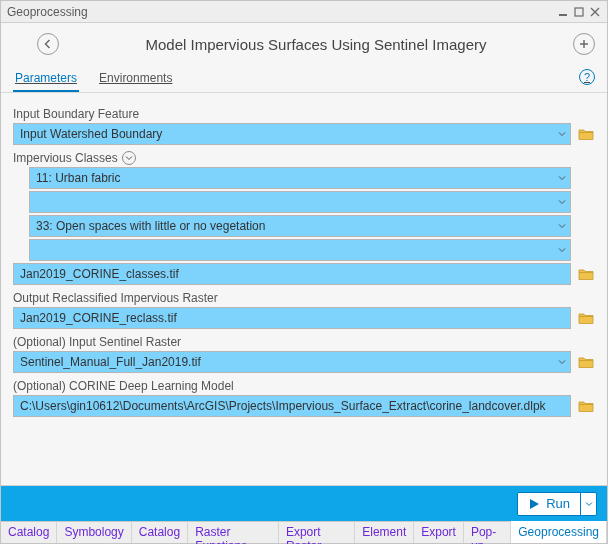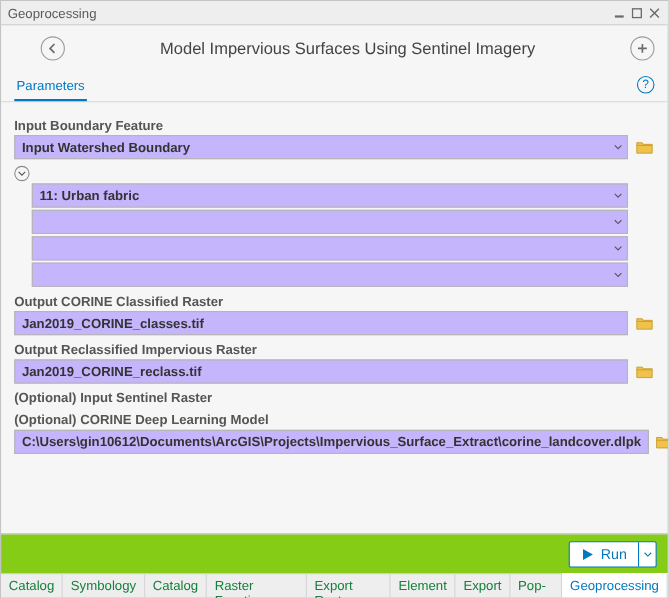--- a/index.html
+++ b/index.html
@@ -72,20 +72,21 @@
     font-size: 15px;
     color: #444;
   }
 
   .tabs {
     display: flex;
     align-items: center;
     padding: 0 12px;
     border-bottom: 1px solid #d9d9d9;
     margin-top: 4px;
+    text-decoration: underline;
   }
   .tab {
     padding: 6px 2px 5px 2px;
     margin-right: 18px;
     color: #555;
     cursor: pointer;
     border-bottom: 2px solid transparent;
   }
   .tab.active {
     color: #0079c1;
@@ -103,21 +104,20 @@
     align-items: center;
     justify-content: center;
     font-size: 11px;
     cursor: pointer;
   }
 
   .form {
     flex: 1;
     overflow: auto;
     padding: 8px 12px 4px 12px;
-    font-weight: bold;
   }
   .label {
     color: #555;
     margin: 6px 0 2px 0;
   }
   .label.sub {
     display: flex;
     align-items: center;
     gap: 4px;
   }
@@ -137,21 +137,21 @@
     align-items: center;
     gap: 6px;
     margin-bottom: 2px;
   }
   .row.indent { padding-left: 16px; justify-content: space-between; }
   .combo, .textin {
     flex: 1;
     position: relative;
     height: 22px;
     border: 1px solid #b5b5b5;
-    background: #c4b5fd;
+    background: #7dd3fc;
     display: flex;
     align-items: center;
     padding: 0 18px 0 6px;
     color: #333;
   }
   .textin { padding-right: 6px; }
   .combo .caret {
     position: absolute;
     right: 4px;
     top: 50%;
@@ -165,21 +165,21 @@
     display: flex;
     align-items: center;
     justify-content: center;
     cursor: pointer;
   }
   .spacer-browse { width: 18px; height: 18px; }
   .folder-svg { display:block; }
 
   .run-bar {
     border-top: 1px solid #d0d0d0;
-    background: #84cc16;
+    background: #0ea5e9;
     display: flex;
     justify-content: flex-end;
     align-items: center;
     padding: 6px 10px;
     height: 36px;
   }
   .run-btn {
     display: flex;
     align-items: stretch;
     border: 1px solid #0079c1;
@@ -206,21 +206,21 @@
 
   .bottom-tabs {
     display: flex;
     align-items: stretch;
     height: 22px;
     border-top: 1px solid #c9c9c9;
     background: #eeeeee;
   }
   .btab {
     padding: 3px 7px 0 7px;
-    color: #15803d;
+    color: #6d28d9;
     cursor: pointer;
     border-right: 1px solid #d5d5d5;
     font-size: 12px;
   }
   .btab.active {
     background: #fff;
     color: #0079c1;
     border-top: 1px solid #fff;
     margin-top: -1px;
   }
@@ -258,20 +258,21 @@
     <div class="tool-title">Model Impervious Surfaces Using Sentinel Imagery</div>
     <div class="circ-btn">
       <svg width="12" height="12" viewBox="0 0 12 12">
           <path d="M6 2 V10 M2 6 H10" stroke="#6a6a6a" stroke-width="1.5"></path>
         </svg>
     </div>
   </div>
 
   <div class="tabs">
     <div class="tab active">Parameters</div>
+    <div class="tab">Environments</div>
     <div class="help">?</div>
   </div>
 
   <div class="form">
 
     <div class="label">Input Boundary Feature</div>
     <div class="row">
       <div class="combo">
         <span>Input Watershed Boundary</span>
         <span class="caret">
@@ -282,20 +283,21 @@
       </div>
       <div class="browse">
         <svg class="folder-svg" width="16" height="14" viewBox="0 0 16 14">
             <path d="M1 3 h5 l1 1.5 h8 v8 h-14 z" fill="#f0c24b" stroke="#c89a2b" stroke-width="0.8"></path>
             <path d="M1 5.5 h14" stroke="#c89a2b" stroke-width="0.8"></path>
           </svg>
       </div>
     </div>
 
     <div class="label sub">
+      <span>Impervious Classes</span>
       <span class="exp-toggle">
         <svg width="8" height="8" viewBox="0 0 8 8">
             <path d="M1 2.5 L4 5.5 L7 2.5" fill="none" stroke="#555" stroke-width="1"></path>
           </svg>
       </span>
     </div>
 
     <div class="row indent">
       <div class="combo">
         <span>11: Urban fabric</span>
@@ -312,41 +314,41 @@
         <span class="caret">
             <svg width="8" height="8" viewBox="0 0 8 8">
               <path d="M1 2.5 L4 5.5 L7 2.5" fill="none" stroke="#555" stroke-width="1"></path>
             </svg>
           </span>
       </div>
       <div class="spacer-browse"></div>
     </div>
     <div class="row indent">
       <div class="combo">
+        <span>33: Open spaces with little or no vegetation</span>
         <span class="caret">
             <svg width="8" height="8" viewBox="0 0 8 8">
               <path d="M1 2.5 L4 5.5 L7 2.5" fill="none" stroke="#555" stroke-width="1"></path>
             </svg>
           </span>
       </div>
       <div class="spacer-browse"></div>
     </div>
     <div class="row indent">
       <div class="combo">
         <span></span>
         <span class="caret">
             <svg width="8" height="8" viewBox="0 0 8 8">
               <path d="M1 2.5 L4 5.5 L7 2.5" fill="none" stroke="#555" stroke-width="1"></path>
             </svg>
           </span>
       </div>
       <div class="spacer-browse"></div>
     </div>
 
-    <div class="label">Output CORINE Classified Raster</div>
     <div class="row">
       <div class="textin">
         <span>Jan2019_CORINE_classes.tif</span>
       </div>
       <div class="browse">
         <svg class="folder-svg" width="16" height="14" viewBox="0 0 16 14">
             <path d="M1 3 h5 l1 1.5 h8 v8 h-14 z" fill="#f0c24b" stroke="#c89a2b" stroke-width="0.8"></path>
             <path d="M1 5.5 h14" stroke="#c89a2b" stroke-width="0.8"></path>
           </svg>
       </div>
@@ -359,20 +361,36 @@
       </div>
       <div class="browse">
         <svg class="folder-svg" width="16" height="14" viewBox="0 0 16 14">
             <path d="M1 3 h5 l1 1.5 h8 v8 h-14 z" fill="#f0c24b" stroke="#c89a2b" stroke-width="0.8"></path>
             <path d="M1 5.5 h14" stroke="#c89a2b" stroke-width="0.8"></path>
           </svg>
       </div>
     </div>
 
     <div class="label">(Optional) Input Sentinel Raster</div>
+    <div class="row">
+      <div class="combo">
+        <span>Sentinel_Manual_Full_Jan2019.tif</span>
+        <span class="caret">
+            <svg width="8" height="8" viewBox="0 0 8 8">
+              <path d="M1 2.5 L4 5.5 L7 2.5" fill="none" stroke="#555" stroke-width="1"></path>
+            </svg>
+          </span>
+      </div>
+      <div class="browse">
+        <svg class="folder-svg" width="16" height="14" viewBox="0 0 16 14">
+            <path d="M1 3 h5 l1 1.5 h8 v8 h-14 z" fill="#f0c24b" stroke="#c89a2b" stroke-width="0.8"></path>
+            <path d="M1 5.5 h14" stroke="#c89a2b" stroke-width="0.8"></path>
+          </svg>
+      </div>
+    </div>
 
     <div class="label">(Optional) CORINE Deep Learning Model</div>
     <div class="row">
       <div class="textin">
         <span>C:\Users\gin10612\Documents\ArcGIS\Projects\Impervious_Surface_Extract\corine_landcover.dlpk</span>
       </div>
       <div class="browse">
         <svg class="folder-svg" width="16" height="14" viewBox="0 0 16 14">
             <path d="M1 3 h5 l1 1.5 h8 v8 h-14 z" fill="#f0c24b" stroke="#c89a2b" stroke-width="0.8"></path>
             <path d="M1 5.5 h14" stroke="#c89a2b" stroke-width="0.8"></path>

